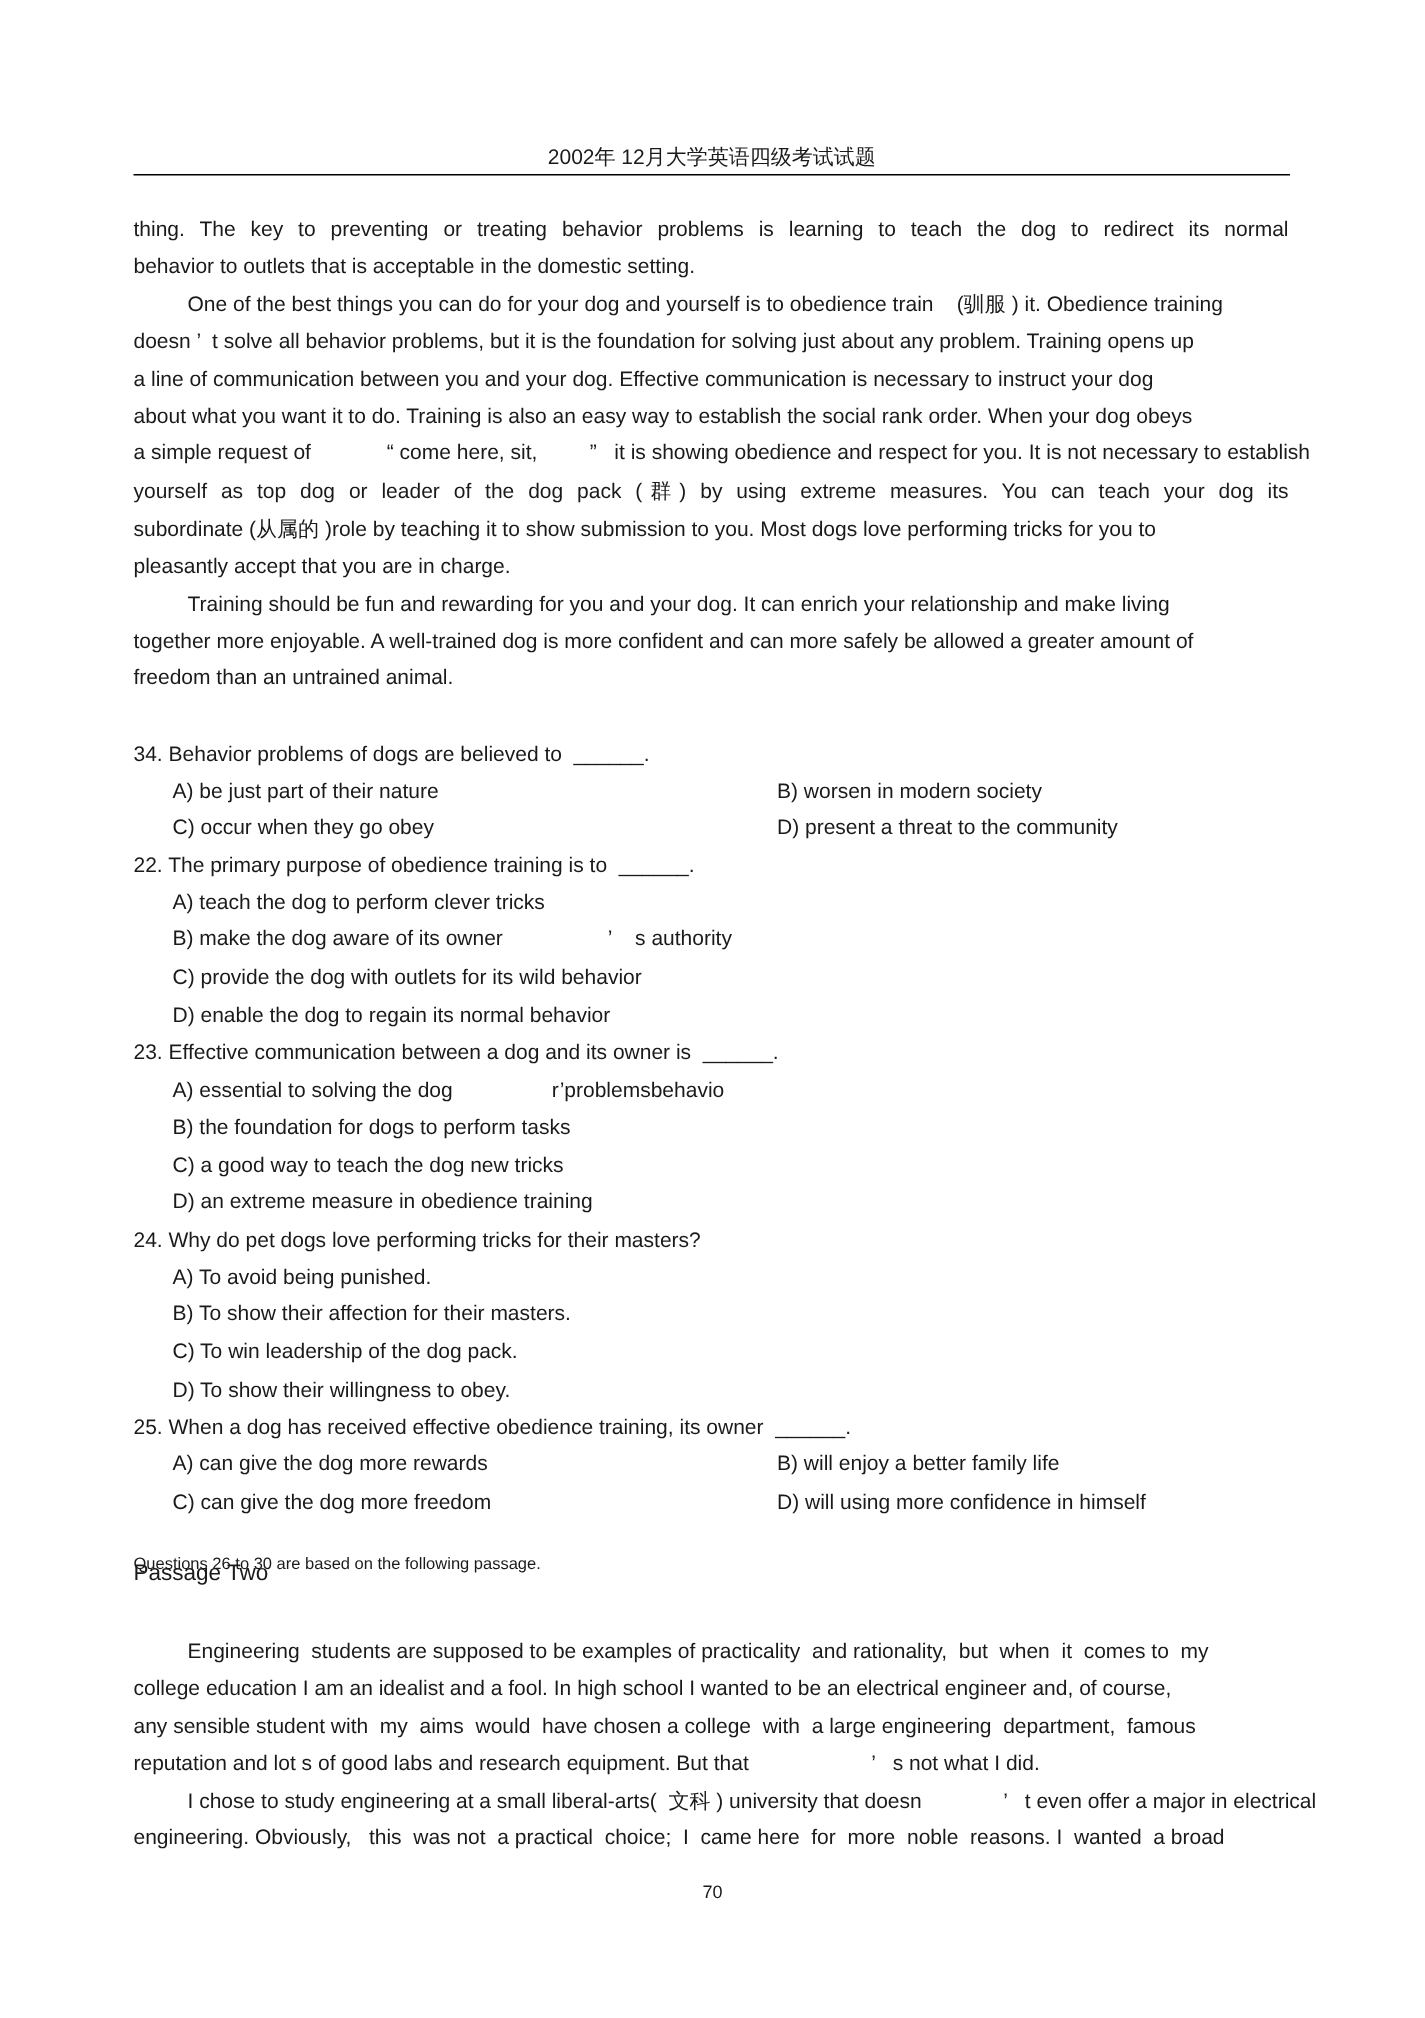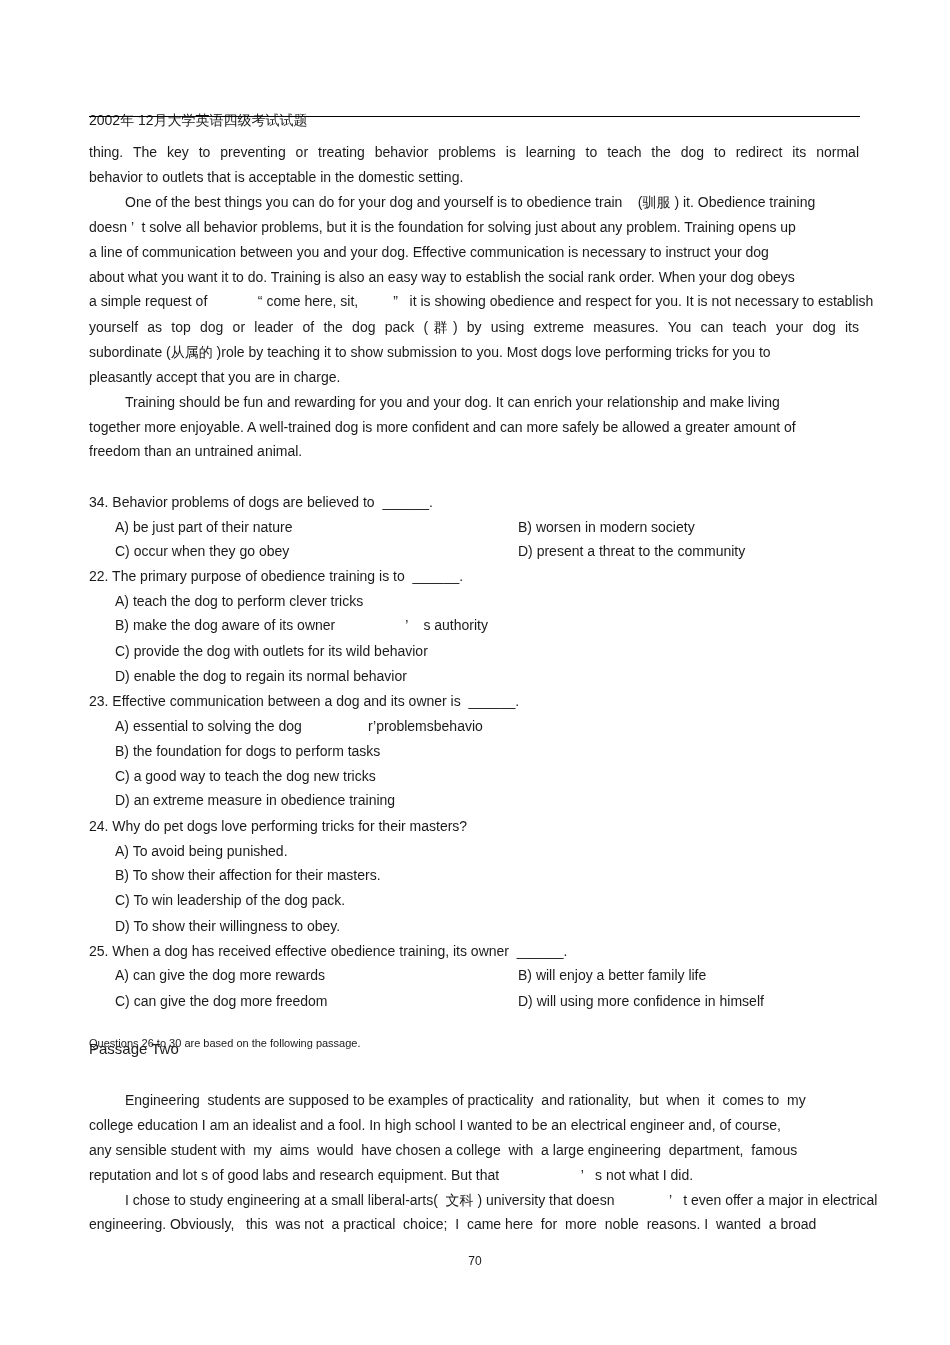--- a/index.html
+++ b/index.html
@@ -1,18 +1,18 @@
 <!DOCTYPE html>
 <html><head>
 <meta charset="utf-8">
 <style>
   html, body { margin: 0; padding: 0; background: #ffffff; }
   body { width: 950px; height: 1345px; position: relative; overflow: hidden;
          font-family: "Liberation Sans", "DejaVu Sans", sans-serif; color: #1a1a1a; }
-  .header { position: absolute; left: 89px; top: 110px; width: 771px; 
+  .header { position: absolute; left: 89px; top: 94px; width: 771px; text-align: center;
             font-size: 14px; line-height: 20px; }
   .header-rule { position: absolute; left: 89px; top: 116px; width: 771px; height: 0;
                  border-top: 1px solid #000; }
   .line { position: absolute; left: 89px; font-size: 14px; line-height: 18px; white-space: pre; }
   .justify { width: 770px; text-align: justify; text-align-last: justify; white-space: normal; }
   .indent { left: 115px; margin-left: 10px; }
   .opt-left { left: 115px; }
   .opt-right { left: 518px; }
   .footer { position: absolute; left: 0; width: 950px; top: 1253px; text-align: center;
             font-size: 12px; line-height: 16px; }

